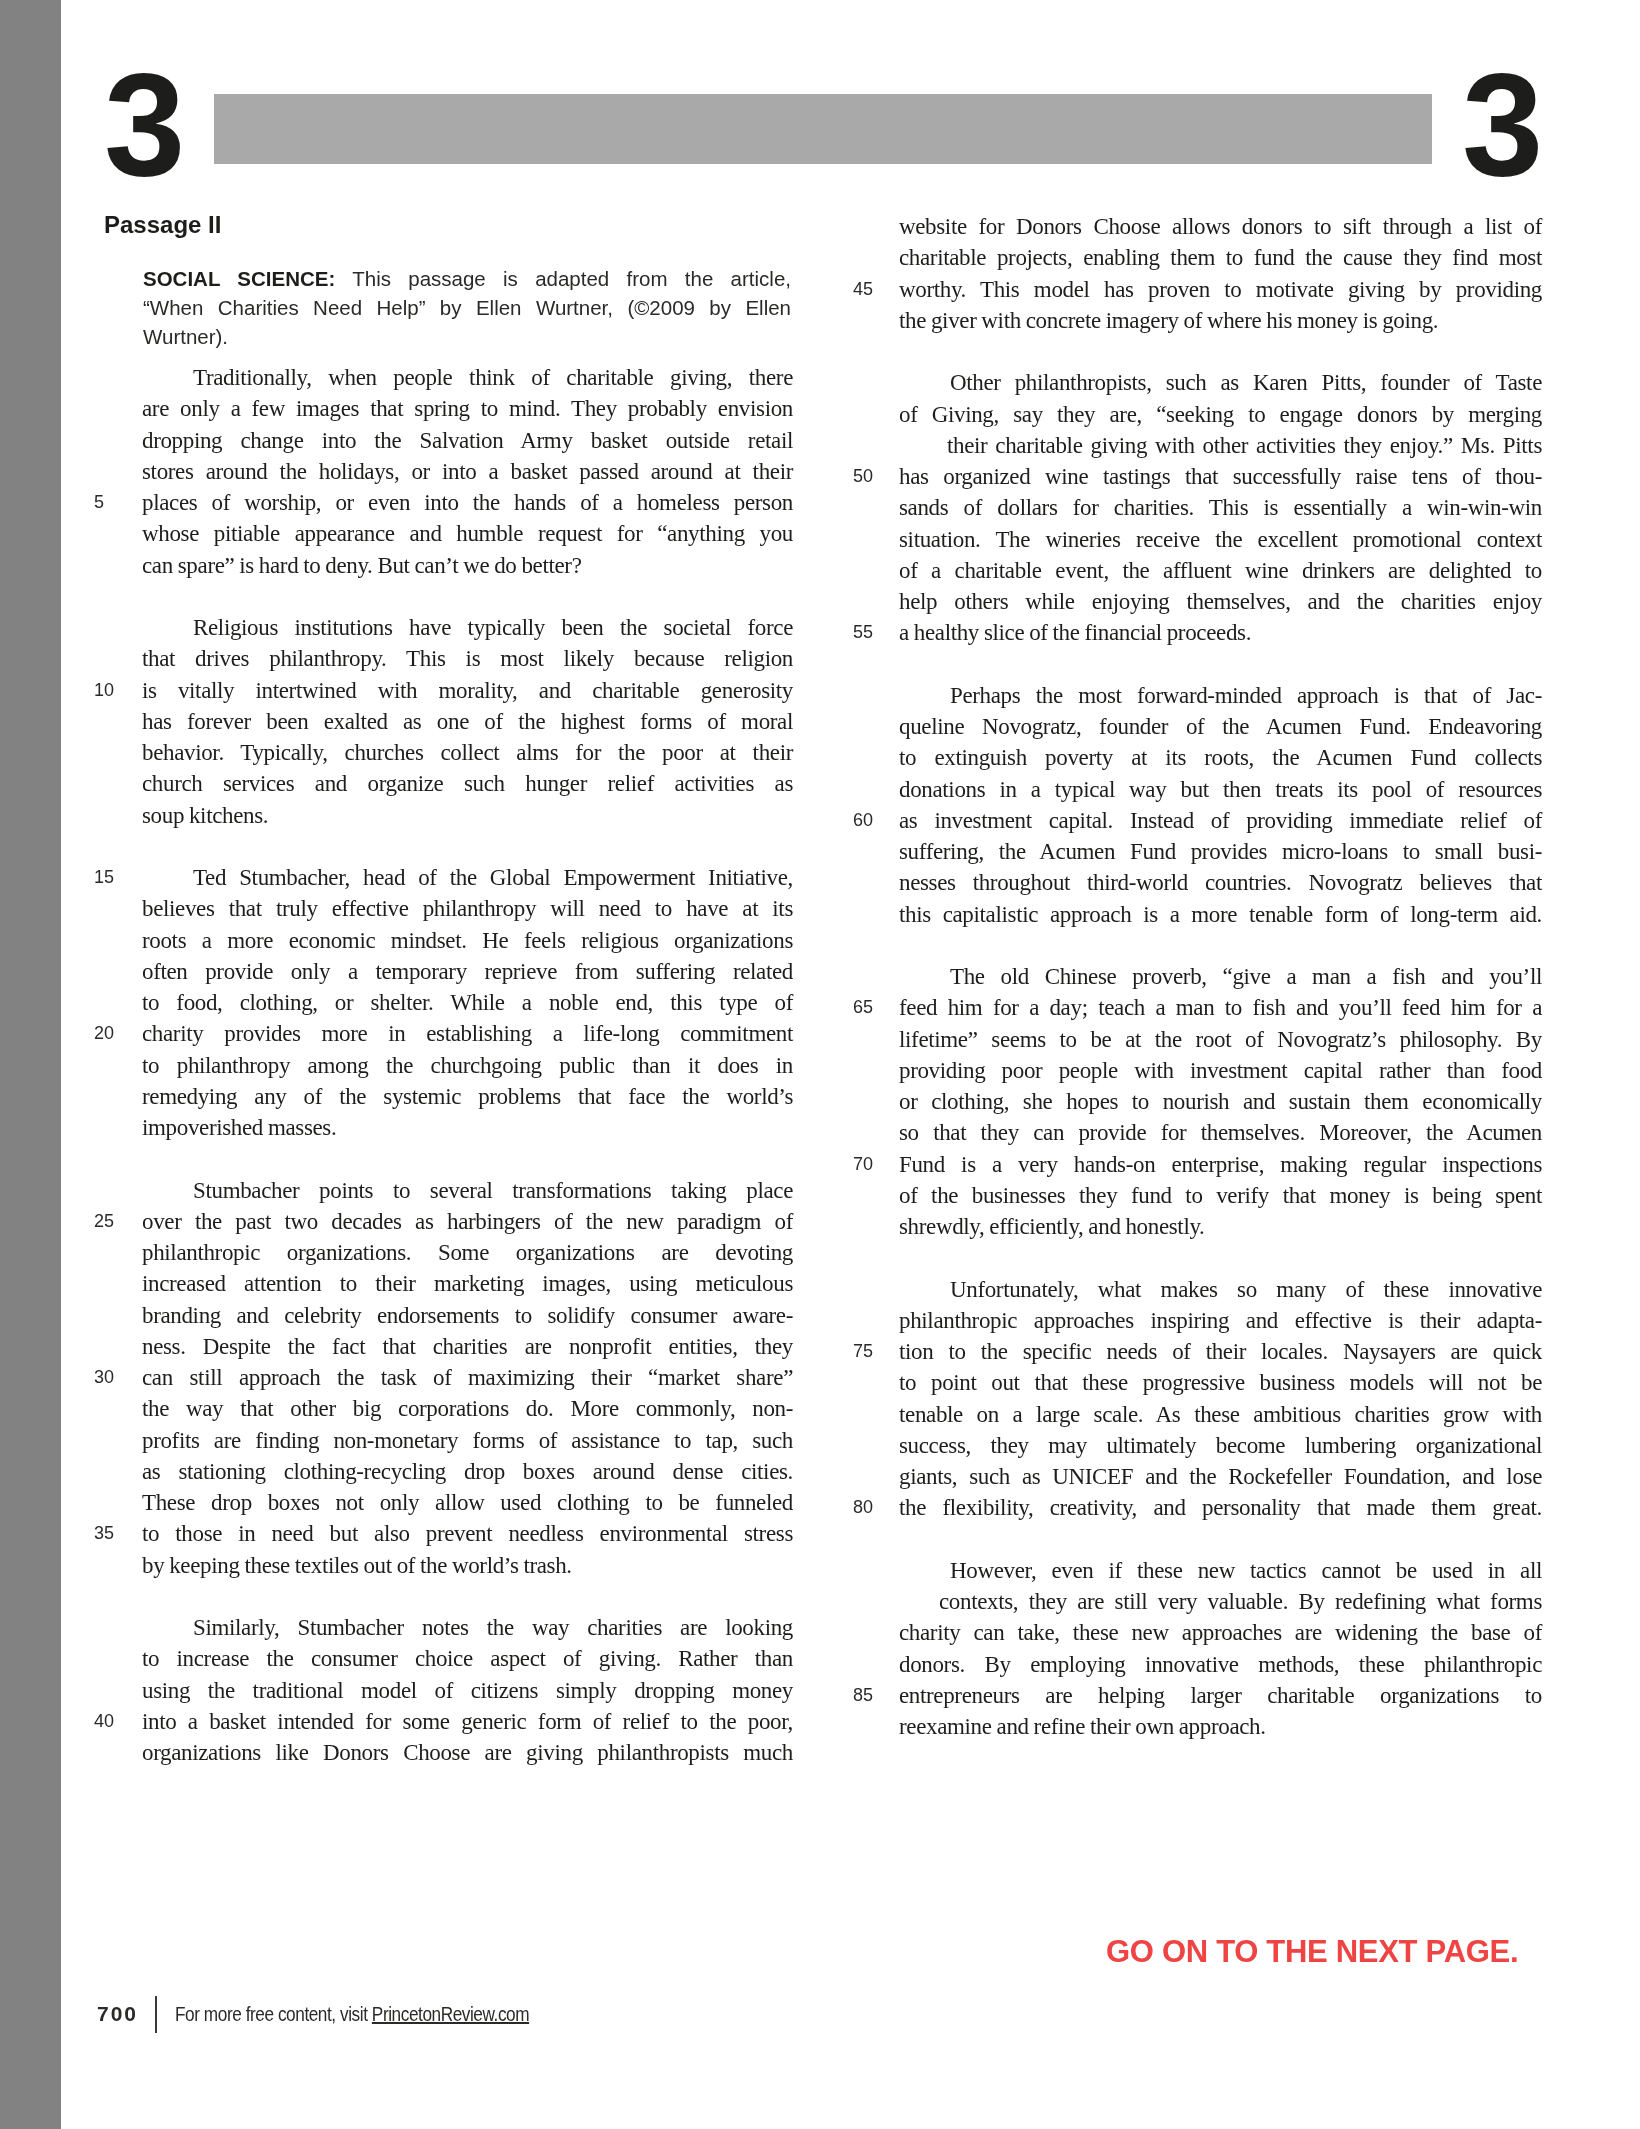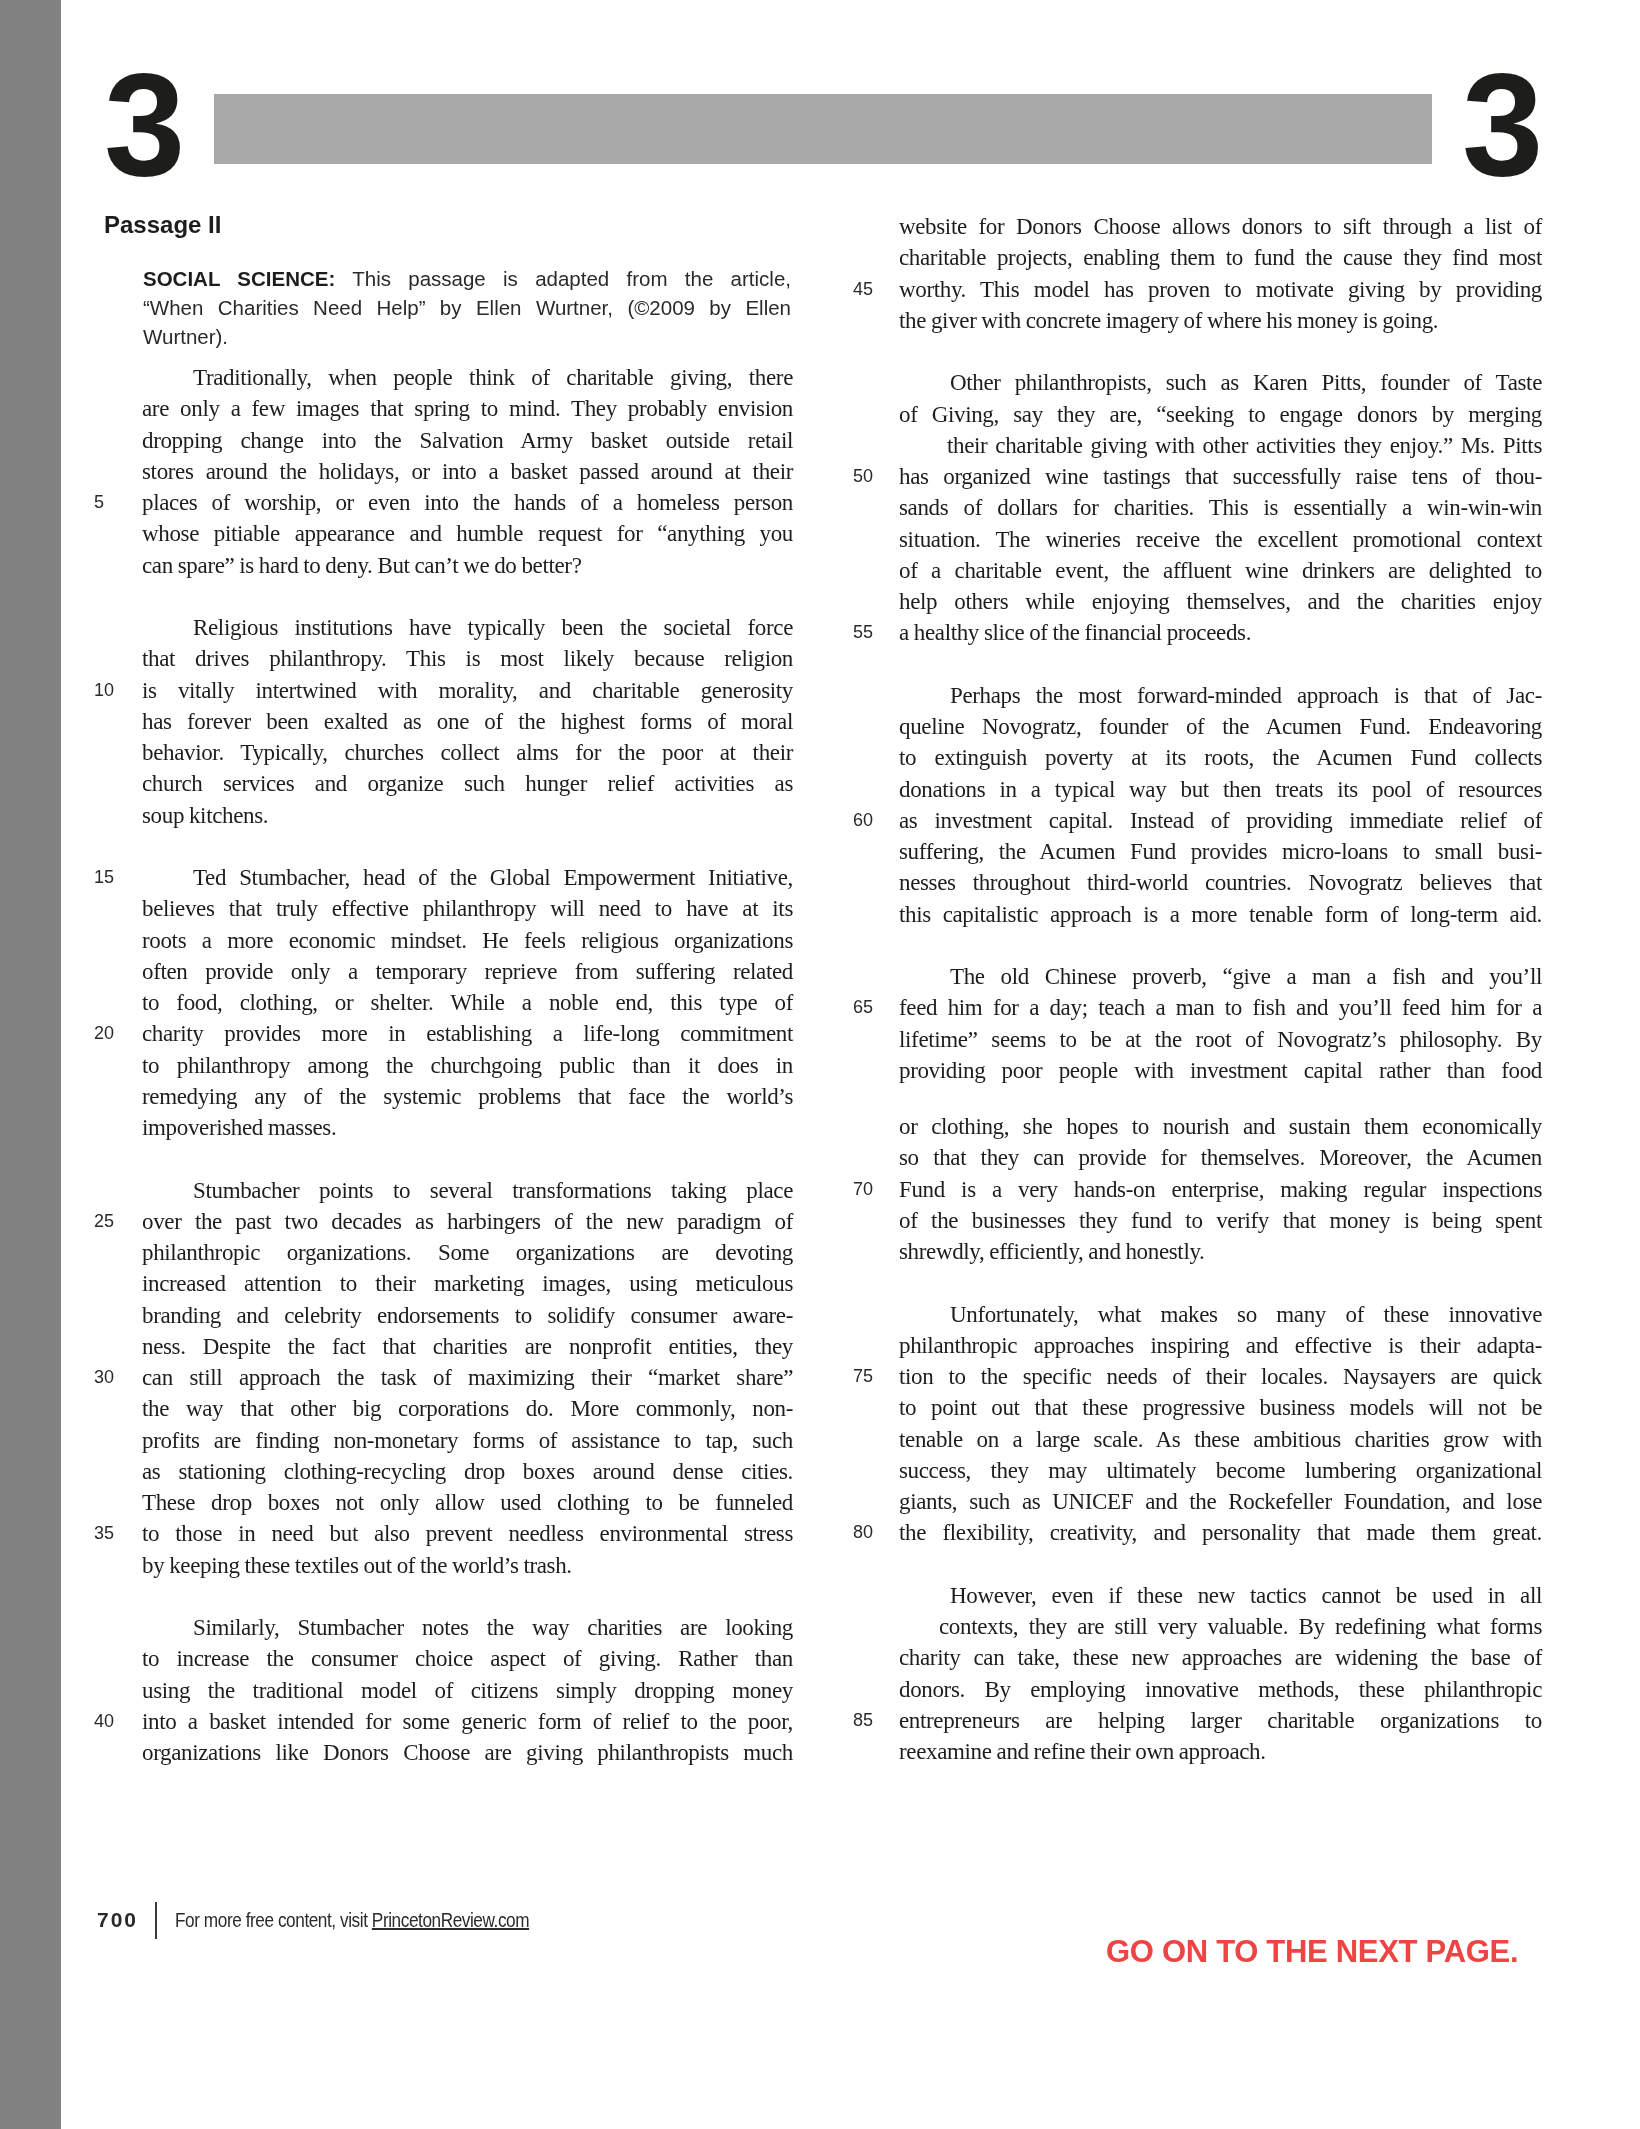--- a/index.html
+++ b/index.html
@@ -43,21 +43,21 @@
   .lnum {
     position: absolute; left: -48px; width: 36px; text-align: right;
     font-family: "Liberation Sans", sans-serif; font-size: 18px; color: #2a2a28;
     letter-spacing: 0; word-spacing: 0;
   }
   .col.right .lnum { left: -46px; width: 36px; }
   .next-page {
     position: absolute; left: 1106px; top: 1934px; font-family: "Liberation Sans", sans-serif;
     font-weight: bold; font-size: 31px; line-height: 36px; color: #ef4444; letter-spacing: -0.3px;
   }
-  .footer { position: absolute; left: 97px; top: 1901px; height: 38px; display: flex; align-items: center;
+  .footer { position: absolute; left: 97px; top: 1995px; height: 38px; display: flex; align-items: center;
     font-family: "Liberation Sans", sans-serif; color: #2a2a28; }
   .page-num { font-weight: bold; font-size: 21px; letter-spacing: 2px; }
   .footer-divider { width: 1.5px; height: 37px; background: #3a3a3a; margin: 0 18px 0 17px; }
   .footer-text { font-size: 20px; letter-spacing: -0.5px; transform: scaleX(0.86); transform-origin: left center; white-space: nowrap; }
   .footer-link { text-decoration: underline; color: #2a2a28; }
 </style>
 </head>
 <body>
 
 <div class="side-bar"></div>
@@ -143,21 +143,21 @@
     <div class="line" style="display: block;"><span>donations in a typical way but then treats its pool of resources</span></div>
     <div class="line" style="display: block;"><span class="lnum">60</span><span>as investment capital. Instead of providing immediate relief of</span></div>
     <div class="line" style="display: block;"><span>suffering, the Acumen Fund provides micro-loans to small busi-</span></div>
     <div class="line" style="display: block;"><span>nesses throughout third-world countries. Novogratz believes that</span></div>
     <div class="line" style="display: block;"><span>this capitalistic approach is a more tenable form of long-term aid.</span></div>
     <div class="line gap"></div>
     <div class="line indent" style="display: block;"><span>The old Chinese proverb, “give a man a fish and you’ll</span></div>
     <div class="line" style="display: block;"><span class="lnum">65</span><span>feed him for a day; teach a man to fish and you’ll feed him for a</span></div>
     <div class="line" style="display: block;"><span>lifetime” seems to be at the root of Novogratz’s philosophy. By</span></div>
     <div class="line" style="display: block;"><span>providing poor people with investment capital rather than food</span></div>
-    <div class="line" style="display: block; margin-top: 25px;"><span>or clothing, she hopes to nourish and sustain them economically</span></div>
+    <div class="line" style="display: block;"><span>or clothing, she hopes to nourish and sustain them economically</span></div>
     <div class="line" style="display: block;"><span>so that they can provide for themselves. Moreover, the Acumen</span></div>
     <div class="line" style="display: block;"><span class="lnum">70</span><span>Fund is a very hands-on enterprise, making regular inspections</span></div>
     <div class="line" style="display: block;"><span>of the businesses they fund to verify that money is being spent</span></div>
     <div class="line last"><span>shrewdly, efficiently, and honestly.</span></div>
     <div class="line gap"></div>
     <div class="line indent" style="display: block;"><span>Unfortunately, what makes so many of these innovative</span></div>
     <div class="line" style="display: block;"><span>philanthropic approaches inspiring and effective is their adapta-</span></div>
     <div class="line" style="display: block;"><span class="lnum">75</span><span>tion to the specific needs of their locales. Naysayers are quick</span></div>
     <div class="line" style="display: block;"><span>to point out that these progressive business models will not be</span></div>
     <div class="line" style="display: block;"><span>tenable on a large scale. As these ambitious charities grow with</span></div>

